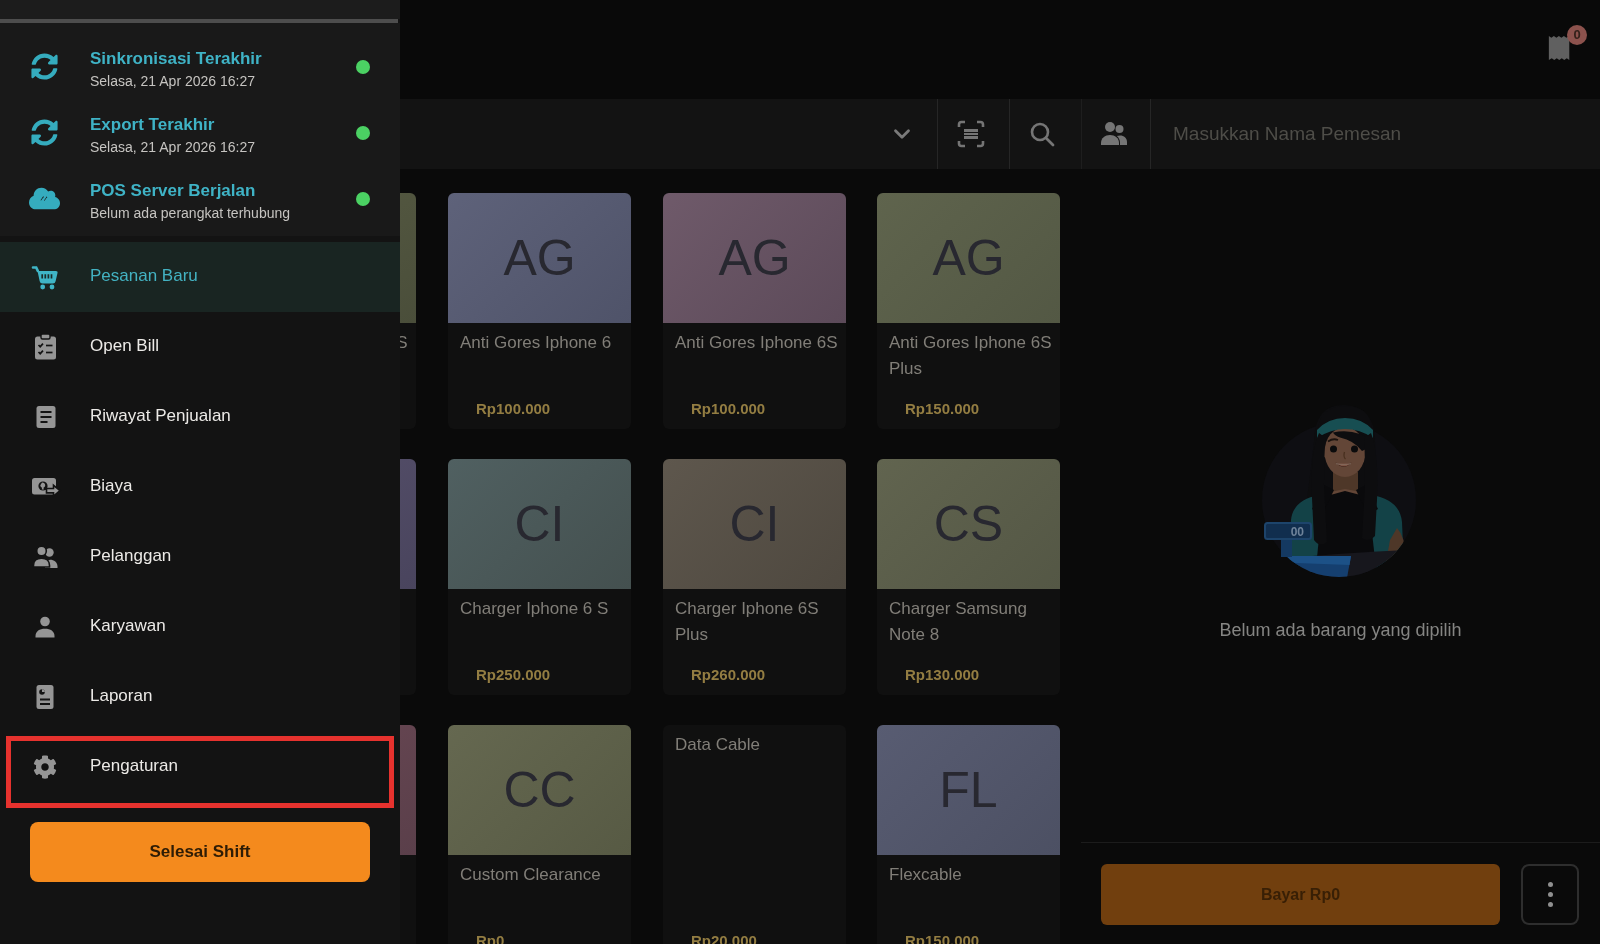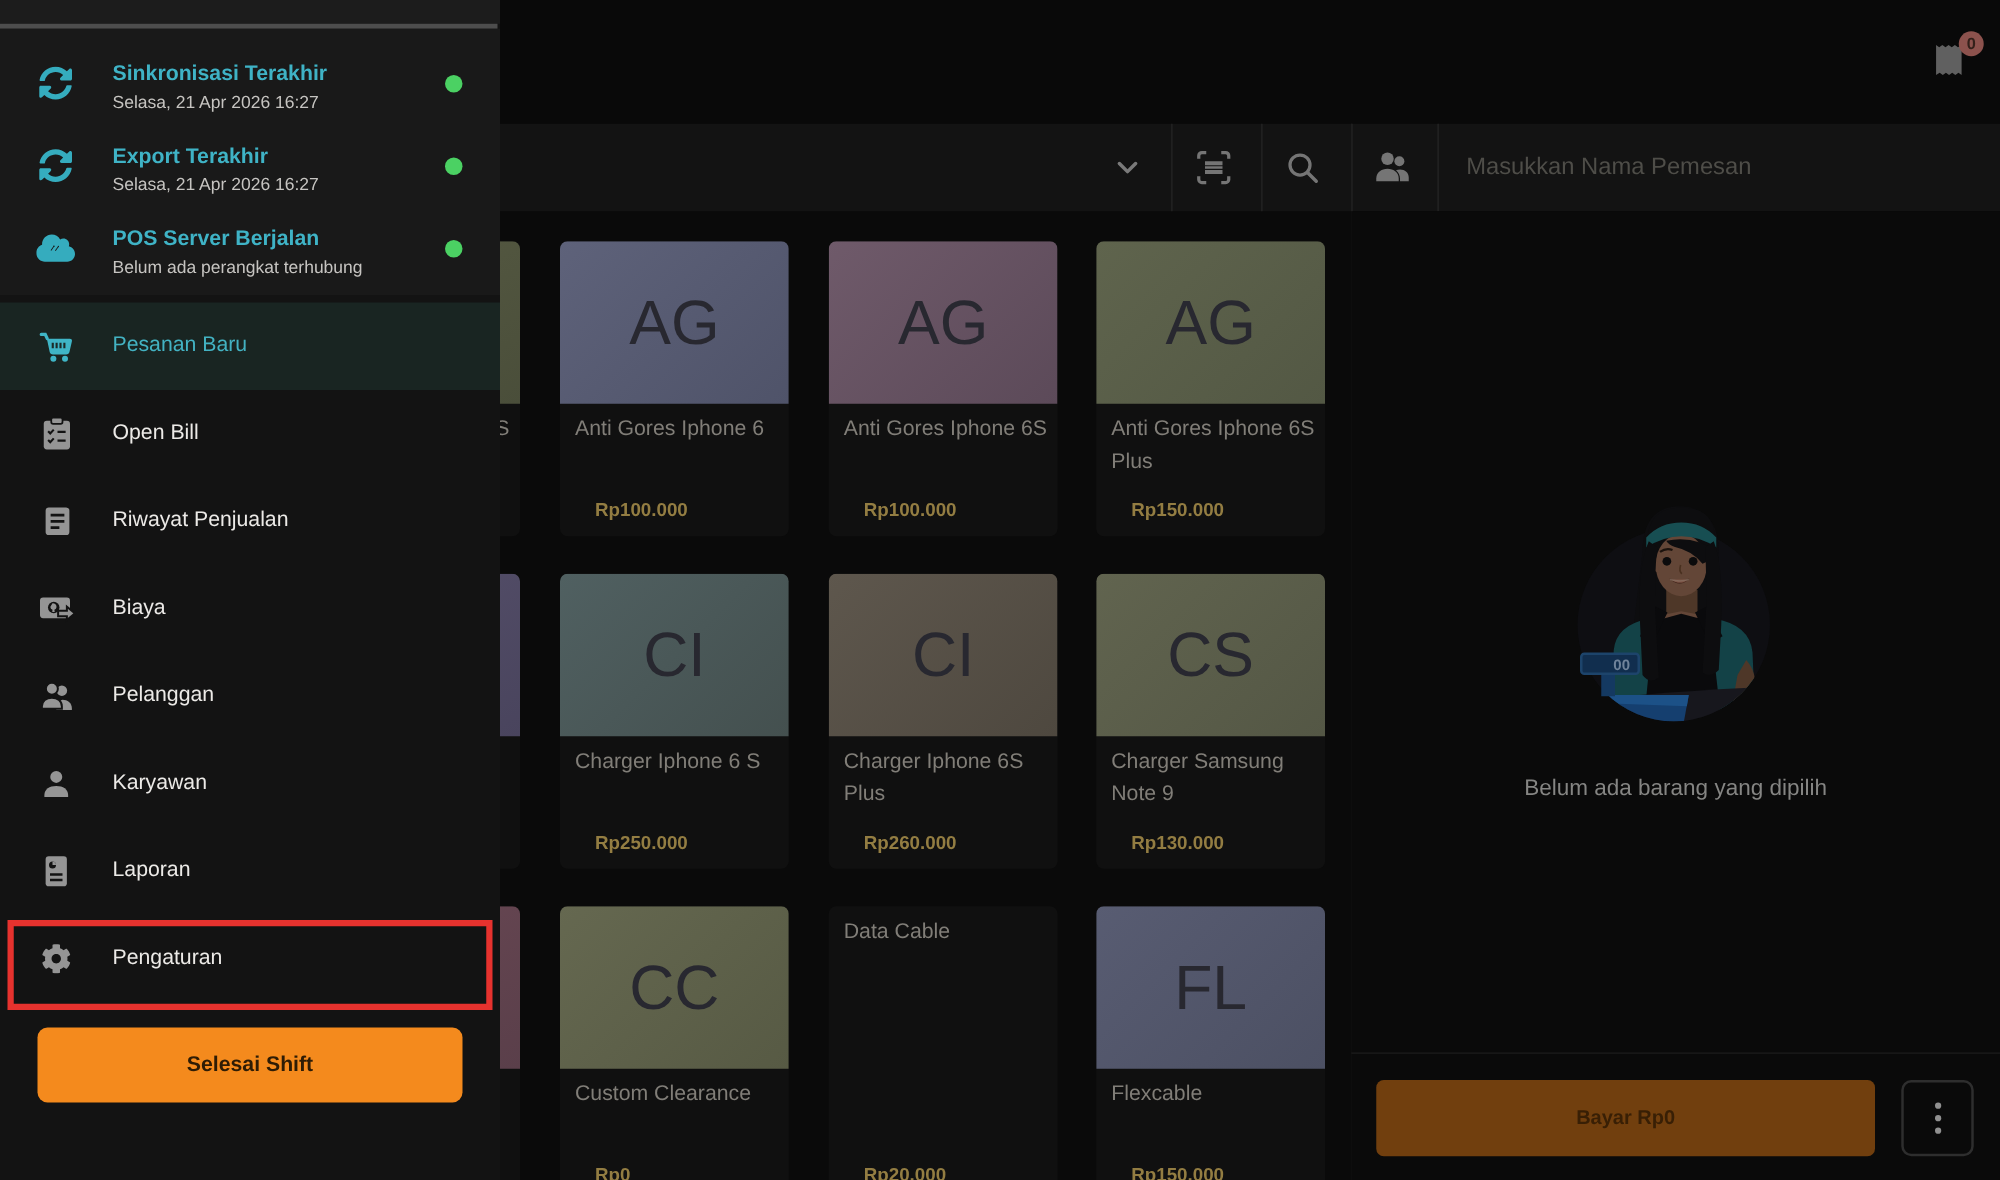--- a/index.html
+++ b/index.html
@@ -140,21 +140,21 @@
       <div class="cname">Charger Iphone 6 S</div>
         <div class="cprice">Rp250.000</div>
     </div>
     <div class="card" style="left:663px;top:290px">
       <div class="cimg" style="background:linear-gradient(135deg,#5e574d,#4e483f)">CI</div>
       <div class="cname">Charger Iphone 6S Plus</div>
         <div class="cprice">Rp260.000</div>
     </div>
     <div class="card" style="left:877px;top:290px">
       <div class="cimg" style="background:linear-gradient(135deg,#61644f,#545745)">CS</div>
-      <div class="cname">Charger Samsung Note 9</div>
+      <div class="cname">Charger Samsung Note 8</div>
         <div class="cprice">Rp130.000</div>
     </div>
 
     <div class="card" style="left:233px;top:556px">
       <div class="cimg" style="background:linear-gradient(150deg,#6a4854,#5a3f4a)">CH</div>
       <div class="cname">Casing Hp</div>
         <div class="cprice">Rp50.000</div>
     </div>
     <div class="card" style="left:448px;top:556px">
       <div class="cimg" style="background:linear-gradient(135deg,#656850,#575a44)">CC</div>

